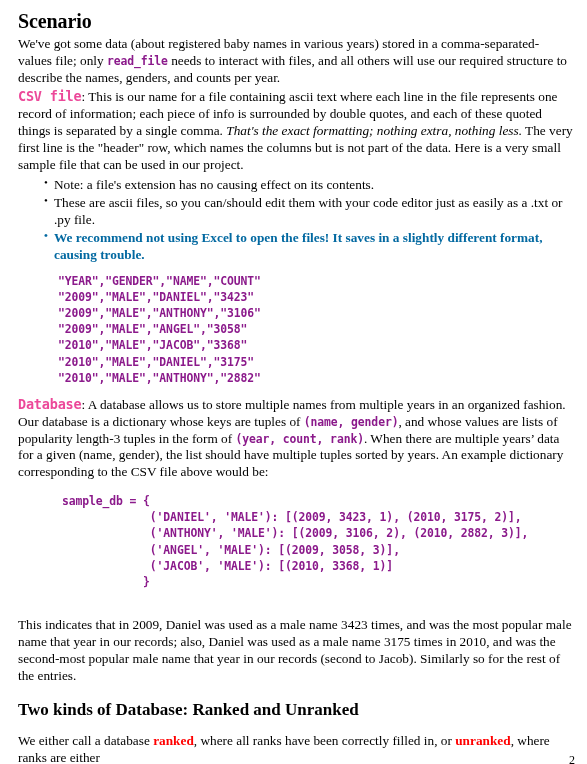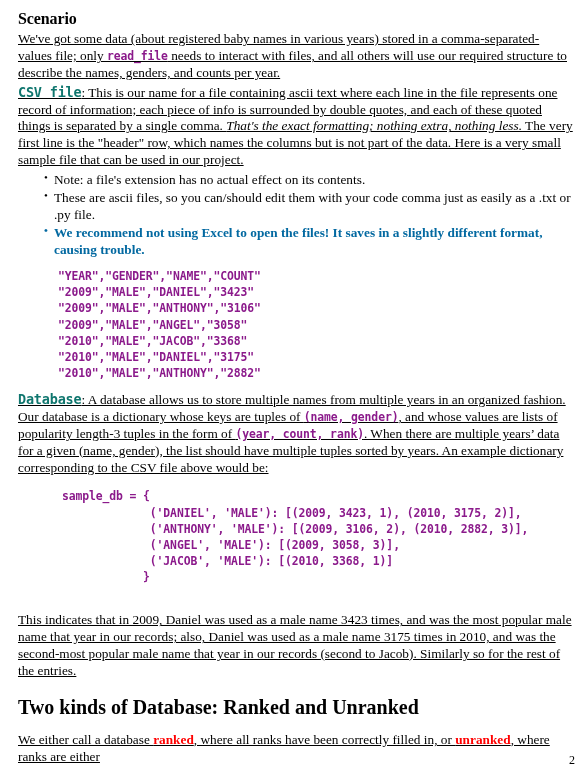--- a/index.html
+++ b/index.html
@@ -16,38 +16,37 @@
     color: #000000;
   }
   .page {
     padding: 6px 14px 0 18px;
     box-sizing: border-box;
     width: 587px;
   }
   h2.sec {
     font-family: "Liberation Serif", serif;
     font-weight: bold;
-    font-size: 16px;
+    font-size: 20px;
     line-height: 1.15;
     margin: 4px 0 3px 0;
     letter-spacing: -0.1px;
   }
   h3.sub {
     font-family: "Liberation Serif", serif;
     font-weight: bold;
-    font-size: 20px;
+    font-size: 17px;
     line-height: 1.15;
     margin: 16px 0 2px 0;
   }
   p.body {
     font-size: 13.3px;
     line-height: 1.265;
     margin: 0 0 2px 0;
     text-align: left;
-    text-decoration: underline;
   }
   p.gap {
     margin-top: 13px;
   }
   ul.notes {
     margin: 1px 0 2px 0;
     padding-left: 26px;
     list-style: none;
   }
   ul.notes li {
@@ -71,21 +70,21 @@
   .code-inline {
     font-family: "DejaVu Sans Mono", "Liberation Mono", monospace;
     font-size: 11.4px;
     color: #8b1a8b;
     font-weight: bold;
     letter-spacing: -0.1px;
   }
   .term {
     font-family: "DejaVu Sans Mono", "Liberation Mono", monospace;
     font-size: 13.5px;
-    color: #0f766e;
+    color: #ec4899;
     font-weight: bold;
     letter-spacing: -0.2px;
   }
   .hi-red {
     color: #ff0000;
     font-weight: bold;
   }
   .ital {
     font-style: italic;
   }
@@ -119,22 +118,22 @@
 <div class="page">
 
   <h2 class="sec">Scenario</h2>
 
   <p class="body"><span>We've got some data (about registered baby names in various years) stored in a comma-separated-values file; only </span><span class="code-inline">read_file</span><span> needs to interact with files, and all others will use our required structure to describe the names, genders, and counts per year.</span></p>
 
 
   <p class="body"><span class="term">CSV file</span><span>: This is our name for a file containing ascii text where each line in the file represents one record of information; each piece of info is surrounded by double quotes, and each of these quoted things is separated by a single comma. </span><span class="ital">That's the exact formatting; nothing extra, nothing less.</span><span> The very first line is the "header" row, which names the columns but is not part of the data. Here is a very small sample file that can be used in our project.</span></p>
 
   <ul class="notes">
-    <li>Note: a file's extension has no actual effect on its contents.</li>
-    <li>These are ascii files, so you can/should edit them with your code comma just as easily as a .txt or .py file.</li>
+    <li>Note: a file's extension has no causing effect on its contents.</li>
+    <li>These are ascii files, so you can/should edit them with your code editor just as easily as a .txt or .py file.</li>
     <li class="warn">We recommend not using Excel to open the files! It saves in a slightly different format, causing trouble.</li>
   </ul>
 
   <pre class="block">"YEAR","GENDER","NAME","COUNT"
 "2009","MALE","DANIEL","3423"
 "2009","MALE","ANTHONY","3106"
 "2009","MALE","ANGEL","3058"
 "2010","MALE","JACOB","3368"
 "2010","MALE","DANIEL","3175"
 "2010","MALE","ANTHONY","2882"</pre>

